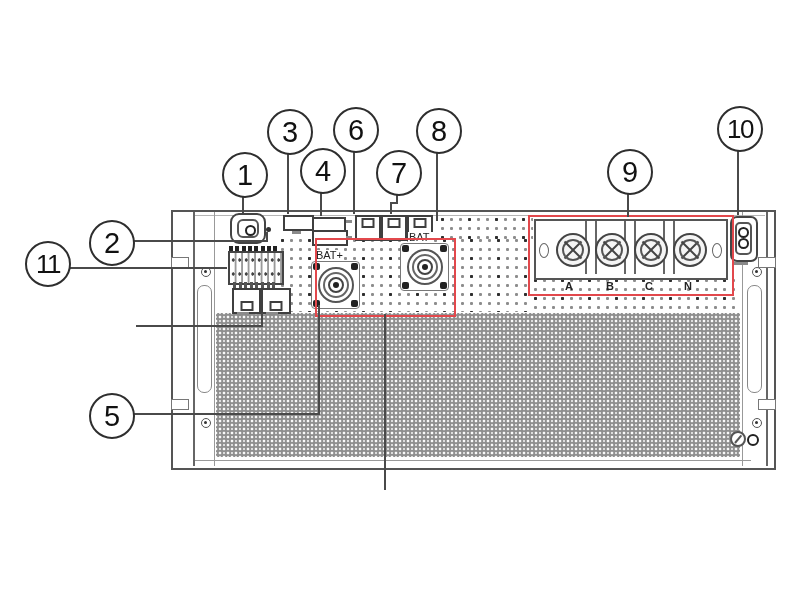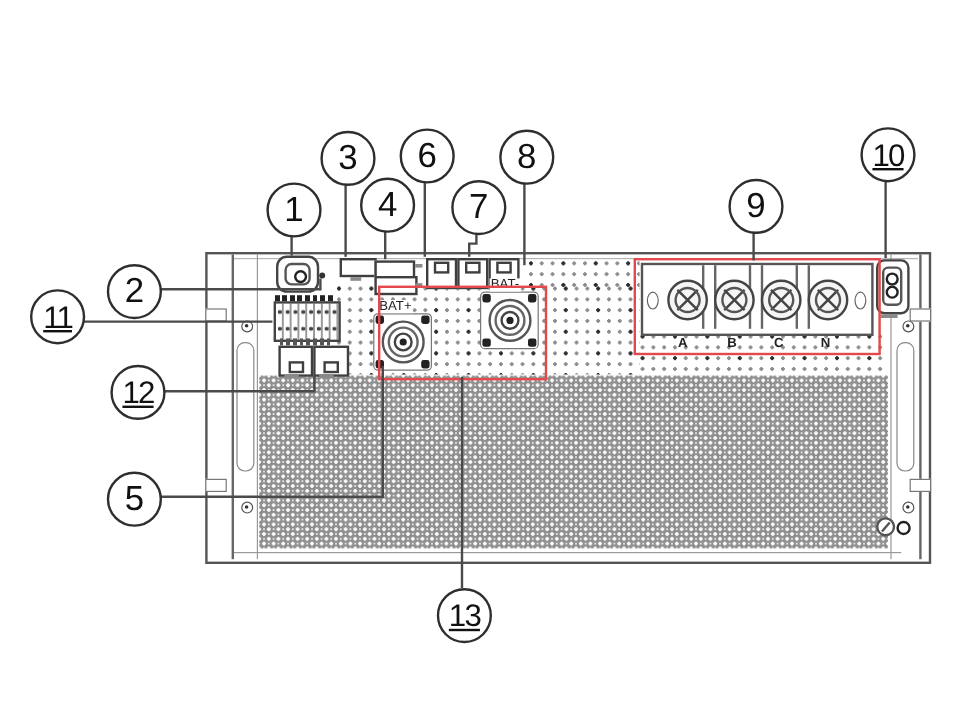--- a/index.html
+++ b/index.html
@@ -83,21 +83,21 @@
   .gicon1{width:12px;height:12px;border:2px solid #555;border-radius:50%;background:#fff;}
   .gicon1::before{content:'';position:absolute;left:50%;top:1px;bottom:1px;width:1.5px;background:#555;transform:translateX(-50%) rotate(40deg);}
   .gicon2{width:8px;height:8px;border:2.5px solid #222;border-radius:50%;background:#fff;}
 
   
   .callout{
     width:42px;height:42px;border:2.5px solid #2e2e2e;border-radius:50%;background:#fff;
     display:flex;align-items:center;justify-content:center;
     font-size:29px;color:#111;z-index:6;line-height:1;
   }
-  .callout.two{font-size:26px;letter-spacing:-1.5px;text-decoration:underline;}
+  .callout.two{font-size:26px;letter-spacing:-1.5px;}
   svg.leaders{position:absolute;left:0;top:0;z-index:5;pointer-events:none;}
 </style>
 </head>
 <body>
 
 <div class="canvas">
 
   <div class="abs chassis"></div>
   <div class="abs ear-left"></div>
   <div class="abs ear-right"></div>
@@ -240,16 +240,14 @@
   <div class="abs callout" style="left:89px;top:220px;">2</div>
   <div class="abs callout" style="left:267px;top:109px;">3</div>
   <div class="abs callout" style="left:300px;top:148px;">4</div>
   <div class="abs callout" style="left:89px;top:393px;">5</div>
   <div class="abs callout" style="left:333px;top:107px;">6</div>
   <div class="abs callout" style="left:376px;top:150px;">7</div>
   <div class="abs callout" style="left:416px;top:108px;">8</div>
   <div class="abs callout" style="left:607px;top:149px;">9</div>
   <div class="abs callout two" style="left:717px;top:106px;">10</div>
   <div class="abs callout two" style="left:25px;top:241px;">11</div>
-  <div class="abs callout two" style="left:92px;top:304px;">12</div>
-  <div class="abs callout two" style="left:364px;top:490px;">13</div>
 
 </div>
 
 </body></html>

